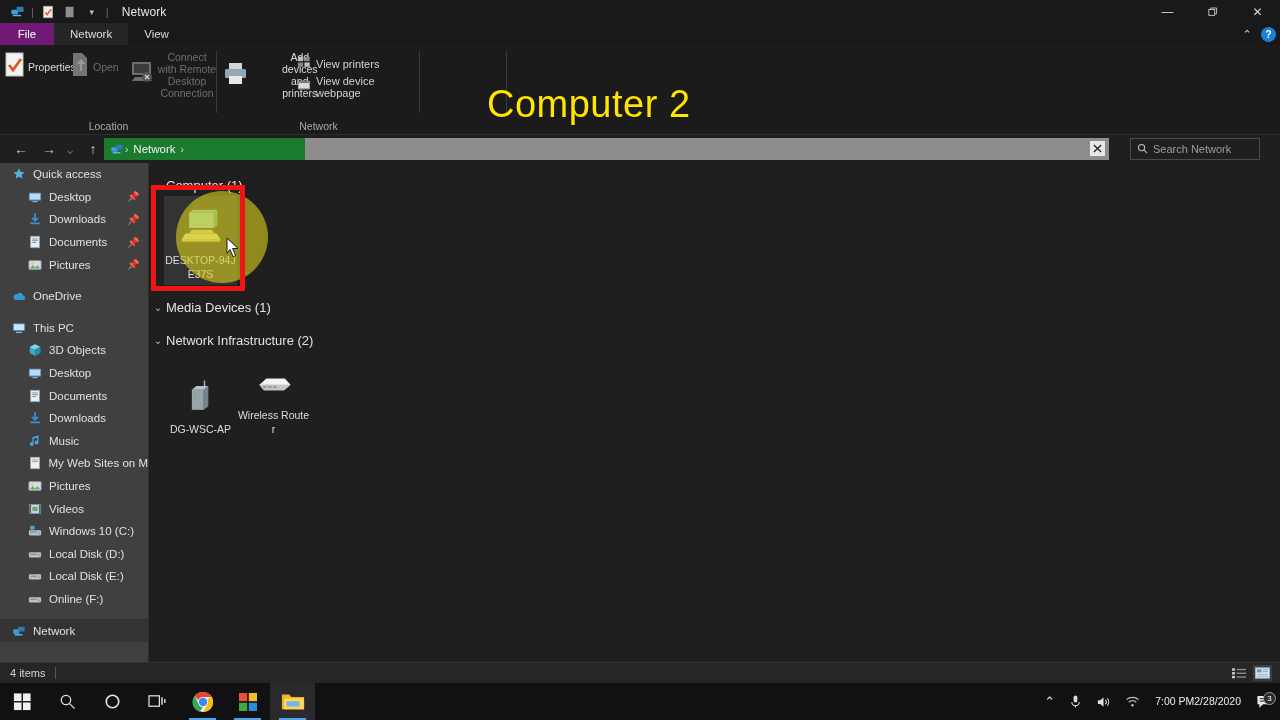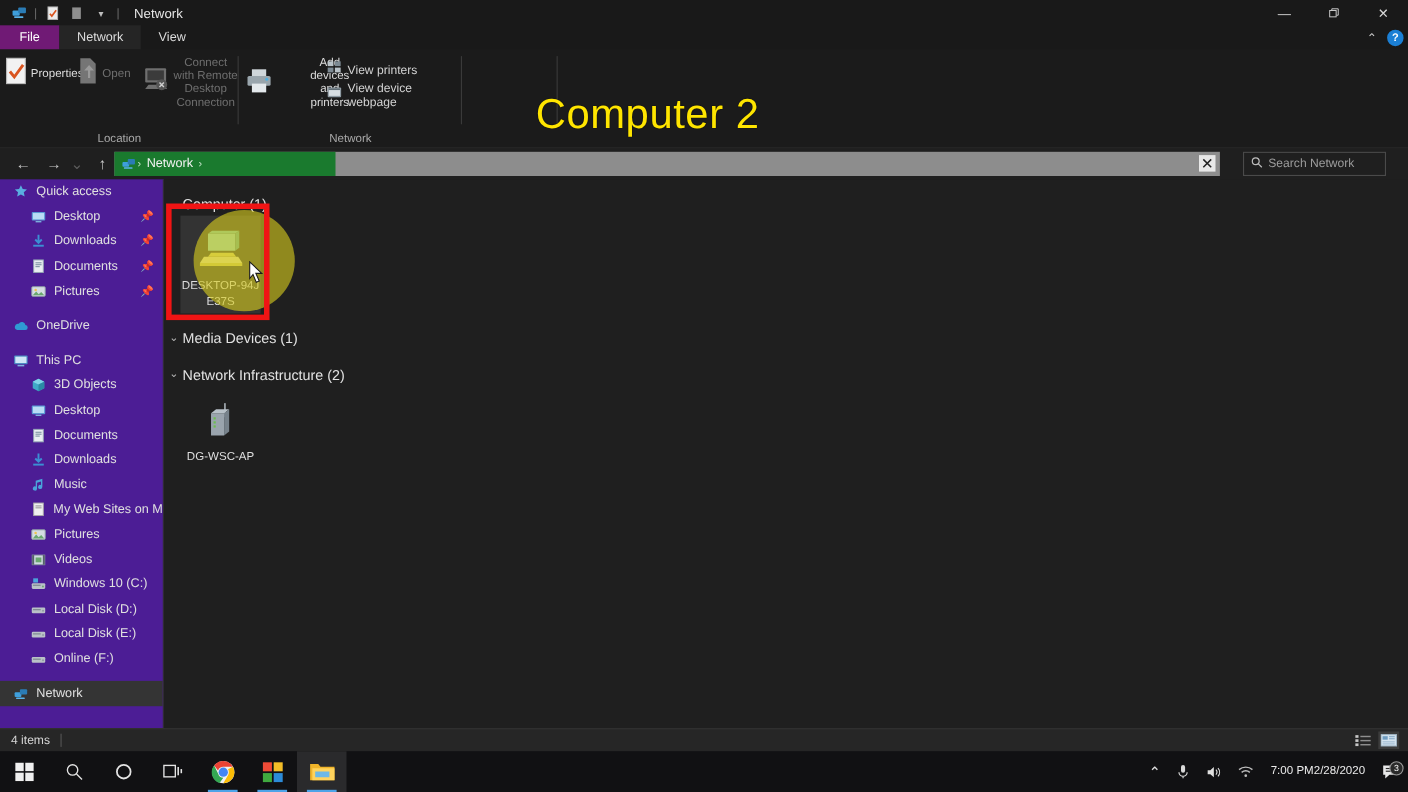--- a/index.html
+++ b/index.html
@@ -77,21 +77,21 @@
   .addr-x { position: absolute; right: 4px; top: 3px; width: 15px; height: 15px;
             background: #e8e8e8; color: #1f1f1f; font-size: 11px; display: flex;
             align-items: center; justify-content: center; }
   .searchbox { position: absolute; left: 1130px; top: 3px; width: 130px; height: 22px;
                border: 1px solid #4a4a4a; background: #1f1f1f; display: flex; align-items: center; }
   .searchbox .si { width: 22px; text-align: center; color: #b9b9b9; font-size: 11px; }
   .searchbox .sp { font-size: 11px; color: #9c9c9c; }
 
   
   .sidebar { position: absolute; top: 163px; left: 0; width: 149px; height: 499px;
-             background: #4c1d95; border-right: 1px solid #2e2e2e; overflow: hidden; }
+             background: #404040; border-right: 1px solid #2e2e2e; overflow: hidden; }
   .navitem { height: 22.6px; display: flex; align-items: center; padding-left: 10px;
              position: relative; }
   .navitem.ind1 { padding-left: 26px; }
   .navitem.sel { background: #343434; }
   .navitem .ni { width: 18px; display: flex; align-items: center; justify-content: center; }
   .navitem .nl { font-size: 11.5px; color: #e0e0e0; margin-left: 5px; white-space: nowrap; }
   .navitem .pin { position: absolute; right: 8px; color: #8a8a8a; font-size: 10px; }
   .gap { height: 9px; }
 
   
@@ -567,20 +567,33 @@
               <path d="M14 16h13v22H14z" fill="#9aa4ad"></path>
               <path d="M14 16l5-4h13l-5 4z" fill="#b8c1c8"></path>
               <path d="M27 16l5-4v22l-5 4z" fill="#77828b"></path>
               <rect x="16.5" y="20" width="2.2" height="2.2" fill="#6cbf4f"></rect>
               <rect x="16.5" y="24" width="2.2" height="2.2" fill="#6cbf4f"></rect>
               <rect x="16.5" y="28" width="2.2" height="2.2" fill="#6cbf4f"></rect>
             </svg>
           </span>
           <span class="tl">DG-WSC-AP</span>
         </div>
+        <div class="tile">
+          <span class="ti">
+            <svg width="44" height="44" viewBox="0 0 48 48">
+              <path d="M8 26l8-7h20l6 7-7 6H13z" fill="#e7eaec"></path>
+              <path d="M8 26l5 6h22l7-6z" fill="#c3c8cc"></path>
+              <path d="M15 20h20l5 5H10z" fill="#f2f4f5"></path>
+              <rect x="12" y="27" width="4" height="2.6" fill="#9aa2a8"></rect>
+              <rect x="17.5" y="27" width="4" height="2.6" fill="#9aa2a8"></rect>
+              <rect x="23" y="27" width="4" height="2.6" fill="#9aa2a8"></rect>
+            </svg>
+          </span>
+          <span class="tl">Wireless Router</span>
+        </div>
       </div>
     </div>
 
   <div class="statusbar">
     <span class="st-txt">4 items</span>
     <span class="st-div"></span>
     <div class="viewtoggles">
       <div class="vt">
         <svg width="15" height="12" viewBox="0 0 16 12">
             <rect x="0" y="1" width="3.2" height="2.6" fill="#c7c7c7"></rect>

